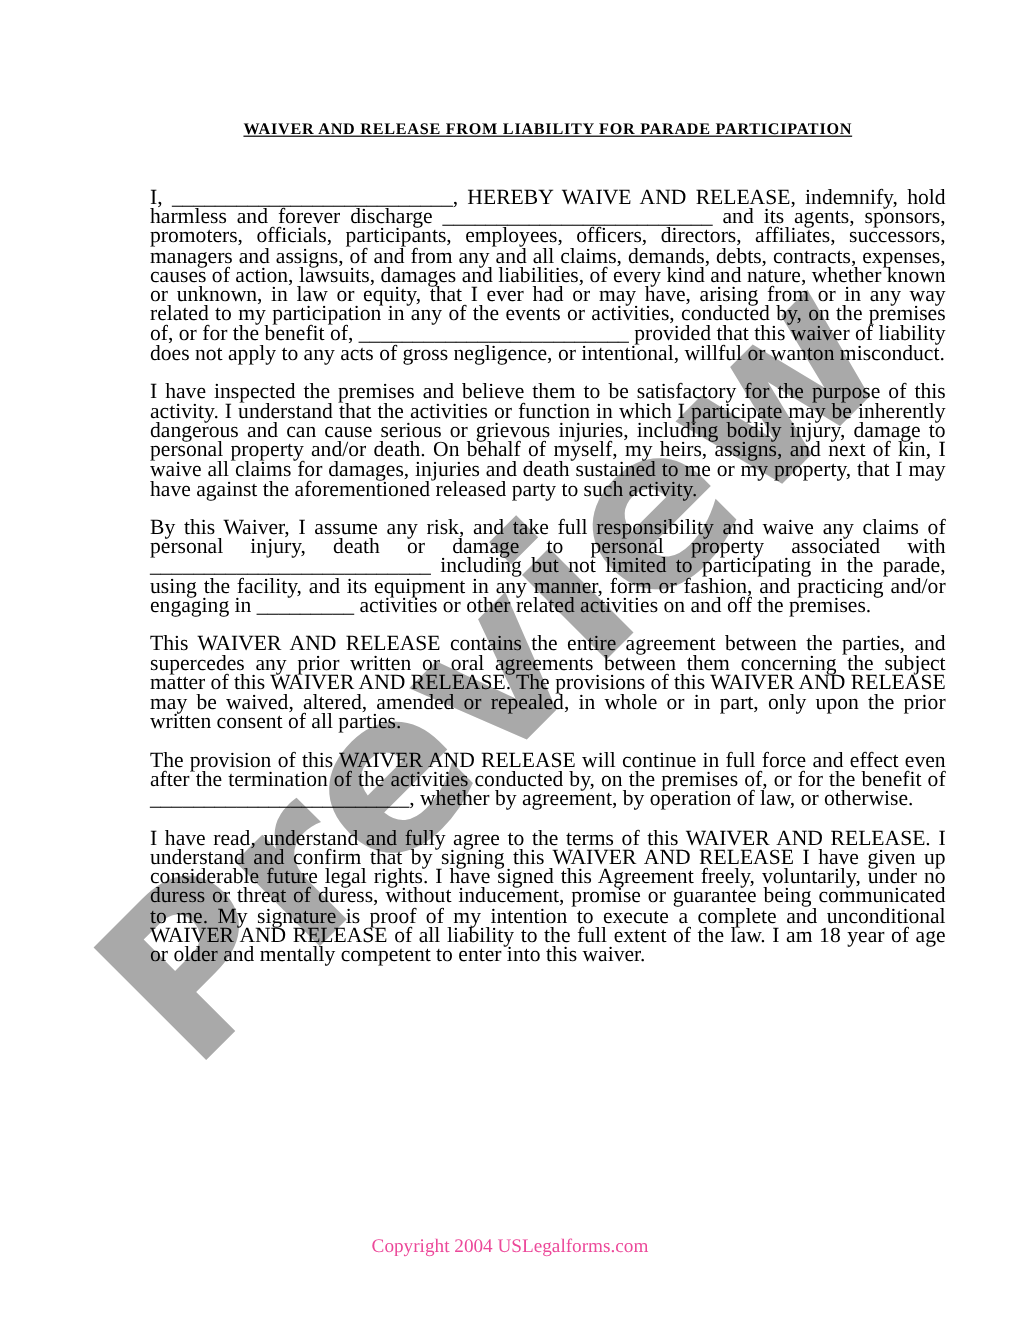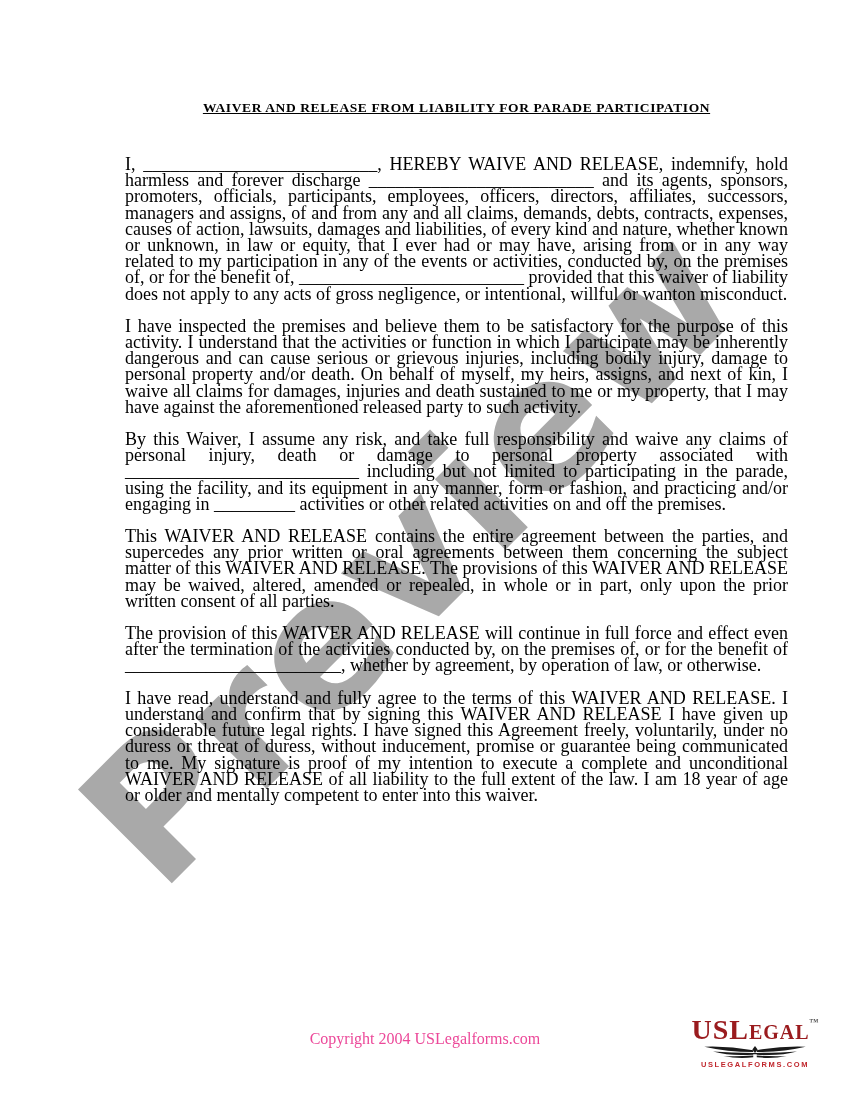--- a/index.html
+++ b/index.html
@@ -123,32 +123,14 @@
     <p class="para">This WAIVER AND RELEASE contains the entire agreement between the parties, and supercedes any prior written or oral agreements between them concerning the subject matter of this WAIVER AND RELEASE.  The provisions of this WAIVER AND RELEASE may be waived, altered, amended or repealed, in whole or in part, only upon the prior written consent of all parties.</p>
     <p class="para">The provision of this WAIVER AND RELEASE will continue in full force and effect even after the termination of the activities conducted by, on the premises of, or for the benefit of ________________________, whether by agreement, by operation of law, or otherwise.</p>
     <p class="para">I have read, understand and fully agree to the terms of this WAIVER AND RELEASE.  I understand and confirm that by signing this WAIVER AND RELEASE I have given up considerable future legal rights. I have signed this Agreement freely, voluntarily, under no duress or threat of duress, without inducement, promise or guarantee being communicated to me.  My signature is proof of my intention to execute a complete and unconditional WAIVER AND RELEASE of all liability to the full extent of the law.  I am 18 year of age or older and mentally competent to enter into this waiver.</p>
 
     <div class="sig-block">
     </div>
   </div>
 
   <div class="copyright">Copyright 2004 USLegalforms.com</div>
 
-  <div class="logo">
-    <div class="logo-name"><span>USLegal</span><span class="logo-tm">™</span></div>
-    <div class="logo-eagle">
-      <svg viewBox="0 0 120 16" xmlns="http://www.w3.org/2000/svg">
-        <g fill="#1a1a1a">
-          <path d="M58 6 Q30 1 2 2 Q28 8 58 8 Z"></path>
-          <path d="M58 9 Q32 9 12 7.5 Q32 13 58 11 Z"></path>
-          <path d="M58 12 Q38 13.5 24 12.5 Q40 16 58 14 Z"></path>
-          <path d="M62 6 Q90 1 118 2 Q92 8 62 8 Z"></path>
-          <path d="M62 9 Q88 9 108 7.5 Q88 13 62 11 Z"></path>
-          <path d="M62 12 Q82 13.5 96 12.5 Q80 16 62 14 Z"></path>
-          <path d="M60 1 L63 5 L60 9 L57 5 Z"></path>
-          <rect x="57" y="9" width="6" height="1.6" rx="0.8"></rect>
-        </g>
-      </svg>
-    </div>
-    <div class="logo-domain">USLEGALFORMS.COM</div>
-  </div>
 
 </div>
 
 </body></html>

